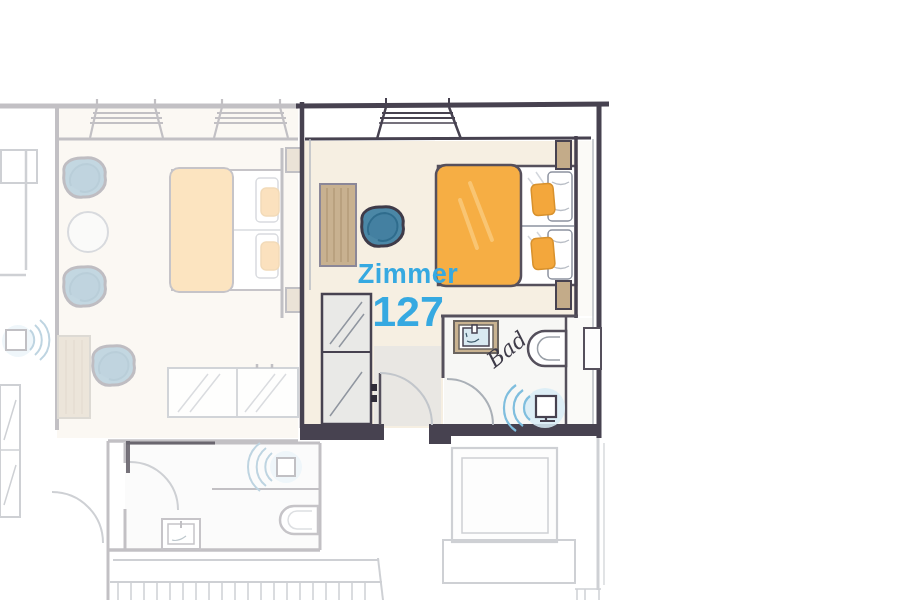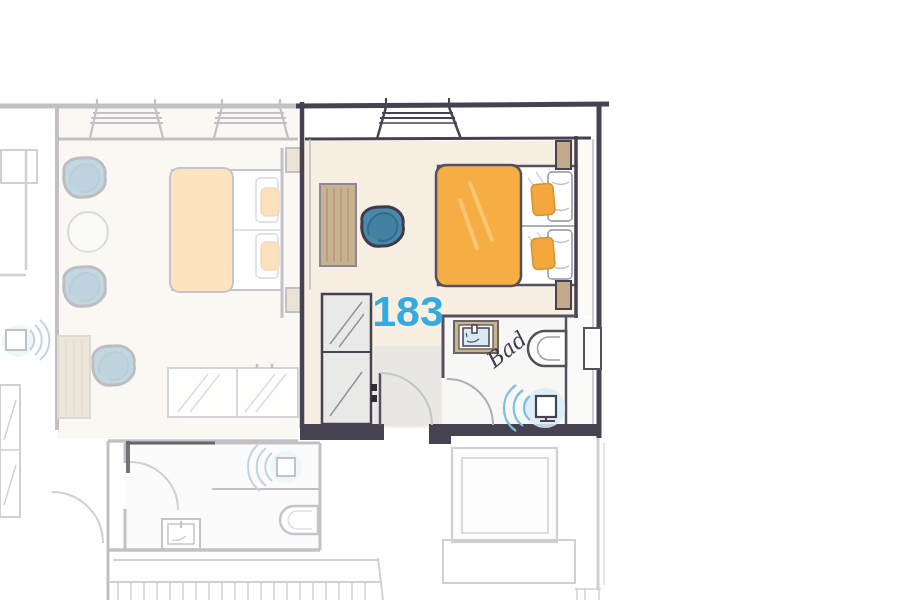--- a/index.html
+++ b/index.html
@@ -224,18 +224,19 @@
         <circle cx="545" cy="408" r="20" fill="#d8ecf6" opacity=".85"></circle>
         <path d="M530,396 A15,15 0 0 0 530,420 M523,390 A22,22 0 0 0 523,426 M516,385 A28,28 0 0 0 516,431" fill="none" stroke="#7fbede" stroke-width="2.2"></path>
         <rect x="536" y="396" width="20" height="21" fill="#ffffff" stroke="#474250" stroke-width="2.2"></rect>
         <path d="M546,417 V421 M540,421 H555" stroke="#474250" stroke-width="2.2" fill="none"></path>
       </g>
       <path d="M447,379 A46,46 0 0 1 493,425" fill="none" stroke="#aab0b7" stroke-width="2"></path>
     </g>
   </g>
 </svg>
 
-<div id="room-number" class="label">183</div>
+<div id="room-label" class="label">Zimmer</div>
+<div id="room-number" class="label">127</div>
 <div id="bad-label">Bad</div>
 
 <div id="room-hotspot"></div>
 
 </div>
 
 </body></html>

